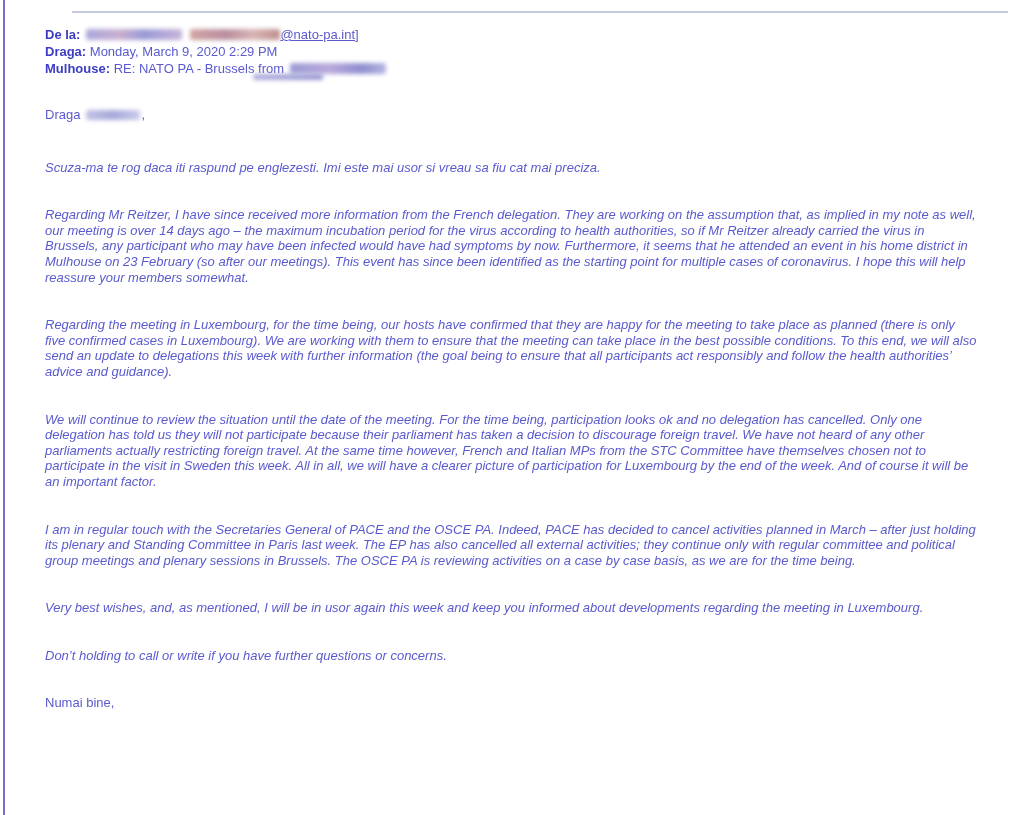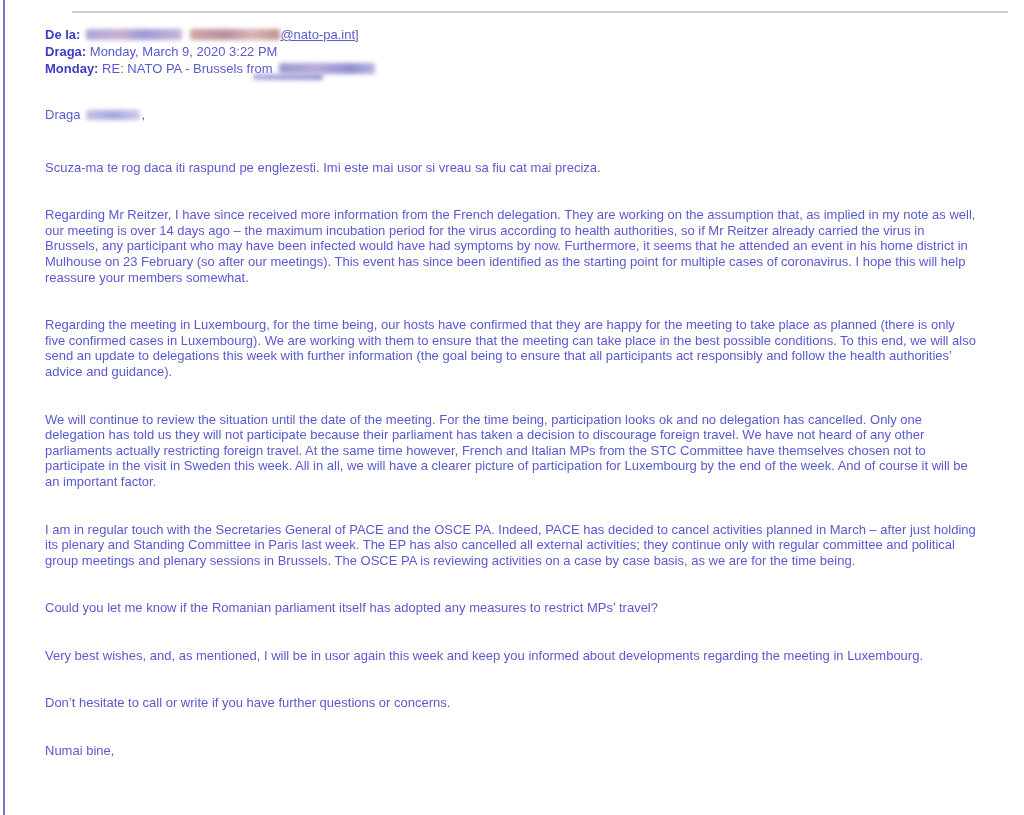--- a/index.html
+++ b/index.html
@@ -40,58 +40,57 @@
   .r-to { width:86px; height:11px; margin:0 0 2px 6px;
     background:linear-gradient(90deg,#b5b5de,#9d9dd6 45%,#c6c6e8); }
   .r-subj { width:96px; height:11px; margin:0 0 2px 6px;
     background:linear-gradient(90deg,#9c9cd4,#b9a9dc 40%,#8f8fd0 75%,#b5b5e2); }
   .r-subj2 { position:absolute; left:208px; top:14px; width:70px; height:6px;
     border-radius:2px; filter:blur(2px);
     background:linear-gradient(90deg,#aeaede,#9595d2); }
   .r-greet { width:54px; height:10px; margin:0 1px 2px 6px;
     background:linear-gradient(90deg,#c2c2e6,#a8a8da 50%,#cacaec); }
 
-  p.para { margin:0 0 32px 0; }
+  p.para { margin:0 0 32px 0;font-style:italic; }
   p.greeting { margin:8px 0 37px 0; }
   p.closing { margin:0 0 10px 0; }
 </style>
 </head>
 <body>
 
 <div class="page">
   <div class="left-line"></div>
   <div class="top-rule"></div>
 
   <div class="content">
 
     <div class="hdr">
       <div class="hrow">
         <span class="lbl">De la:</span><span class="redact r-from-name"></span><span class="redact r-from-email"></span><span class="link">@nato-pa.int]</span>
       </div>
       <div class="hrow">
         <span class="lbl">Draga:</span>
-        <span>Monday, March 9, 2020 3:22 PM</span>
+        <span>Monday, March 9, 2020 2:29 PM</span>
       </div>
       <div class="hrow">
-        <span class="lbl">Monday:</span>
+        <span class="lbl">Mulhouse:</span>
         <span>RE: NATO PA - Brussels from</span><span class="redact r-subj"></span>
         <span class="r-subj2"></span>
       </div>
     </div>
 
     <div>
       <p class="greeting"><span>Draga</span><span class="redact r-greet"></span><span>,</span></p>
 
       <p class="para">Scuza-ma te rog daca iti raspund pe englezesti. Imi este mai usor si vreau sa fiu cat mai preciza.</p>
       <p class="para">Regarding Mr Reitzer, I have since received more information from the French delegation. They are working on the assumption that, as implied in my note as well, our meeting is over 14 days ago – the maximum incubation period for the virus according to health authorities, so if Mr Reitzer already carried the virus in Brussels, any participant who may have been infected would have had symptoms by now. Furthermore, it seems that he attended an event in his home district in Mulhouse on 23 February (so after our meetings). This event has since been identified as the starting point for multiple cases of coronavirus. I hope this will help reassure your members somewhat.</p>
       <p class="para">Regarding the meeting in Luxembourg, for the time being, our hosts have confirmed that they are happy for the meeting to take place as planned (there is only five confirmed cases in Luxembourg). We are working with them to ensure that the meeting can take place in the best possible conditions. To this end, we will also send an update to delegations this week with further information (the goal being to ensure that all participants act responsibly and follow the health authorities’ advice and guidance).</p>
       <p class="para">We will continue to review the situation until the date of the meeting. For the time being, participation looks ok and no delegation has cancelled. Only one delegation has told us they will not participate because their parliament has taken a decision to discourage foreign travel. We have not heard of any other parliaments actually restricting foreign travel. At the same time however, French and Italian MPs from the STC Committee have themselves chosen not to participate in the visit in Sweden this week. All in all, we will have a clearer picture of participation for Luxembourg by the end of the week. And of course it will be an important factor.</p>
       <p class="para">I am in regular touch with the Secretaries General of PACE and the OSCE PA. Indeed, PACE has decided to cancel activities planned in March – after just holding its plenary and Standing Committee in Paris last week. The EP has also cancelled all external activities; they continue only with regular committee and political group meetings and plenary sessions in Brussels. The OSCE PA is reviewing activities on a case by case basis, as we are for the time being.</p>
-      <p class="para">Could you let me know if the Romanian parliament itself has adopted any measures to restrict MPs’ travel?</p>
       <p class="para">Very best wishes, and, as mentioned, I will be in usor again this week and keep you informed about developments regarding the meeting in Luxembourg.</p>
-      <p class="para">Don’t hesitate to call or write if you have further questions or concerns.</p>
+      <p class="para">Don’t holding to call or write if you have further questions or concerns.</p>
 
       <p class="closing">Numai bine,</p>
 
     </div>
 
   </div>
 </div>
 
 </body></html>

